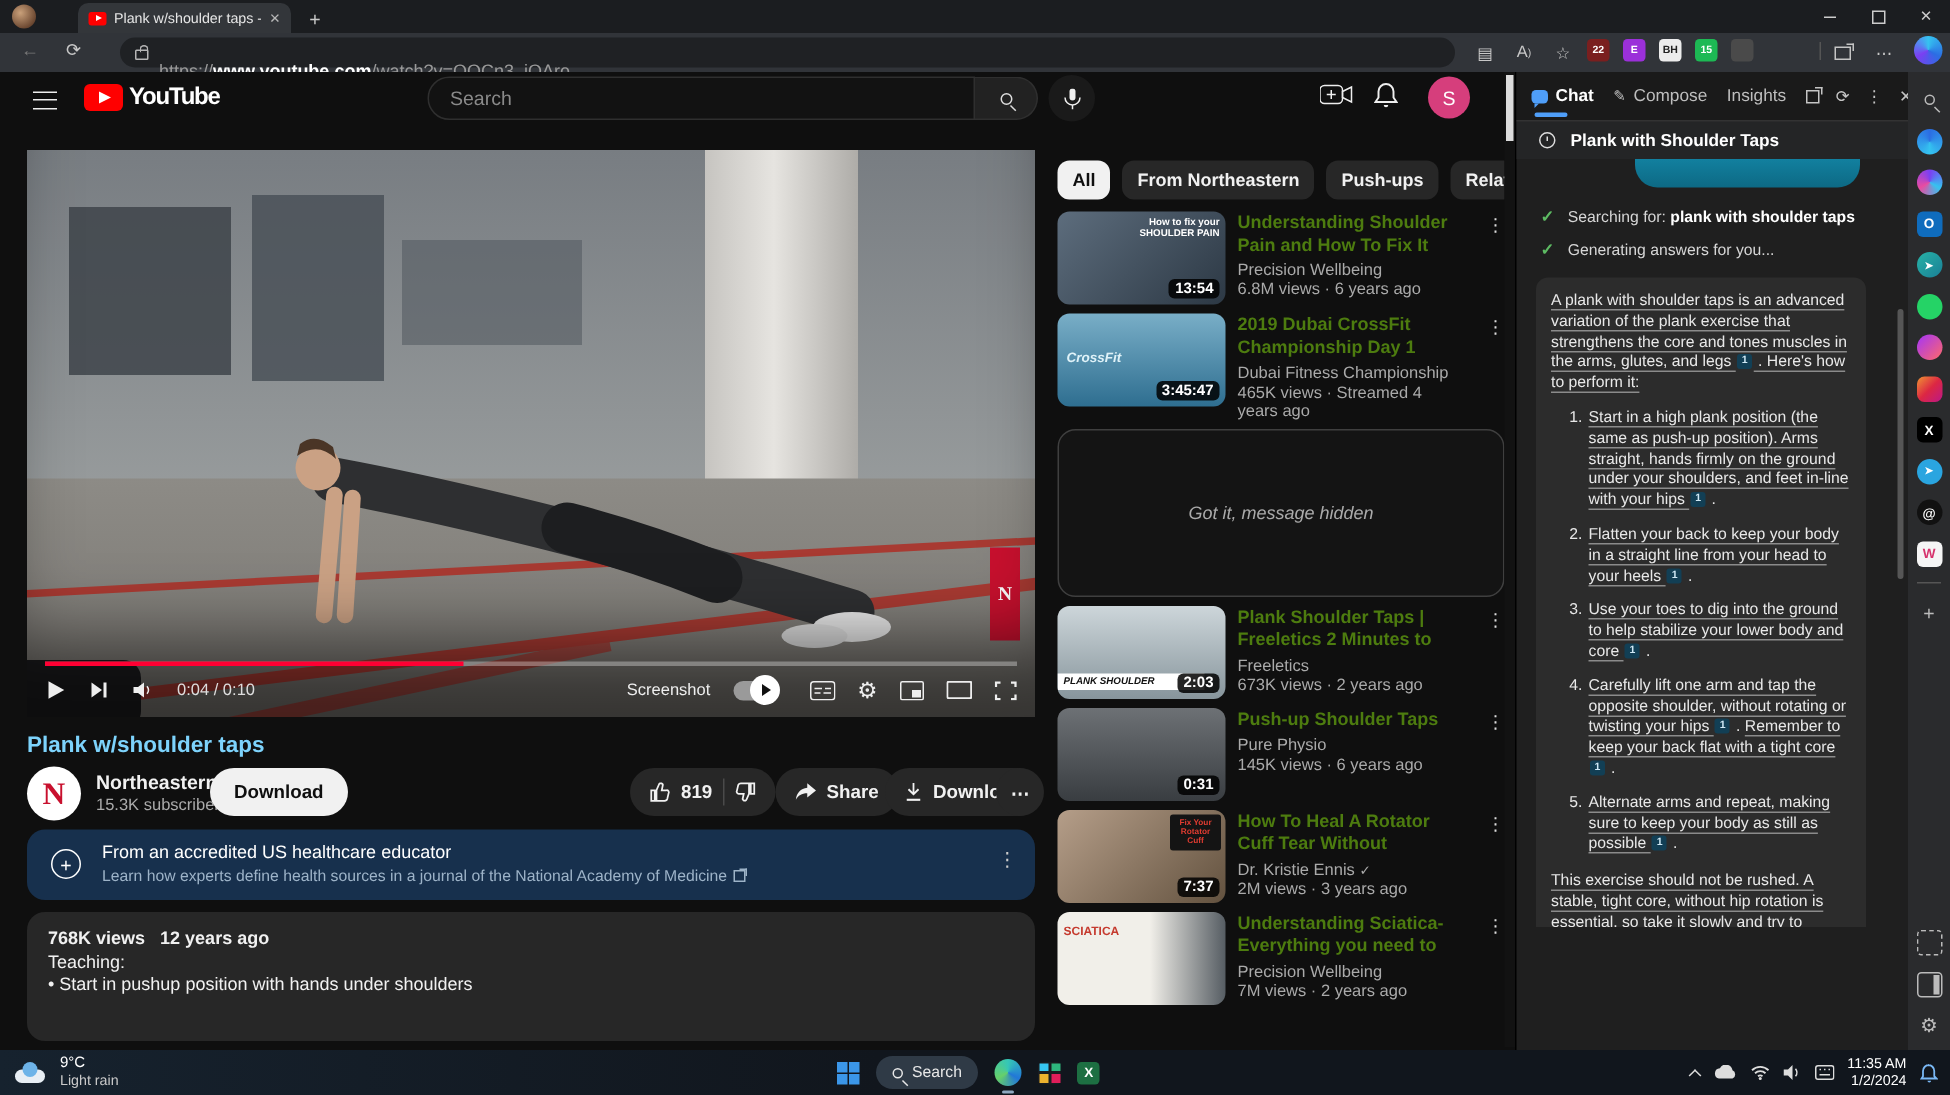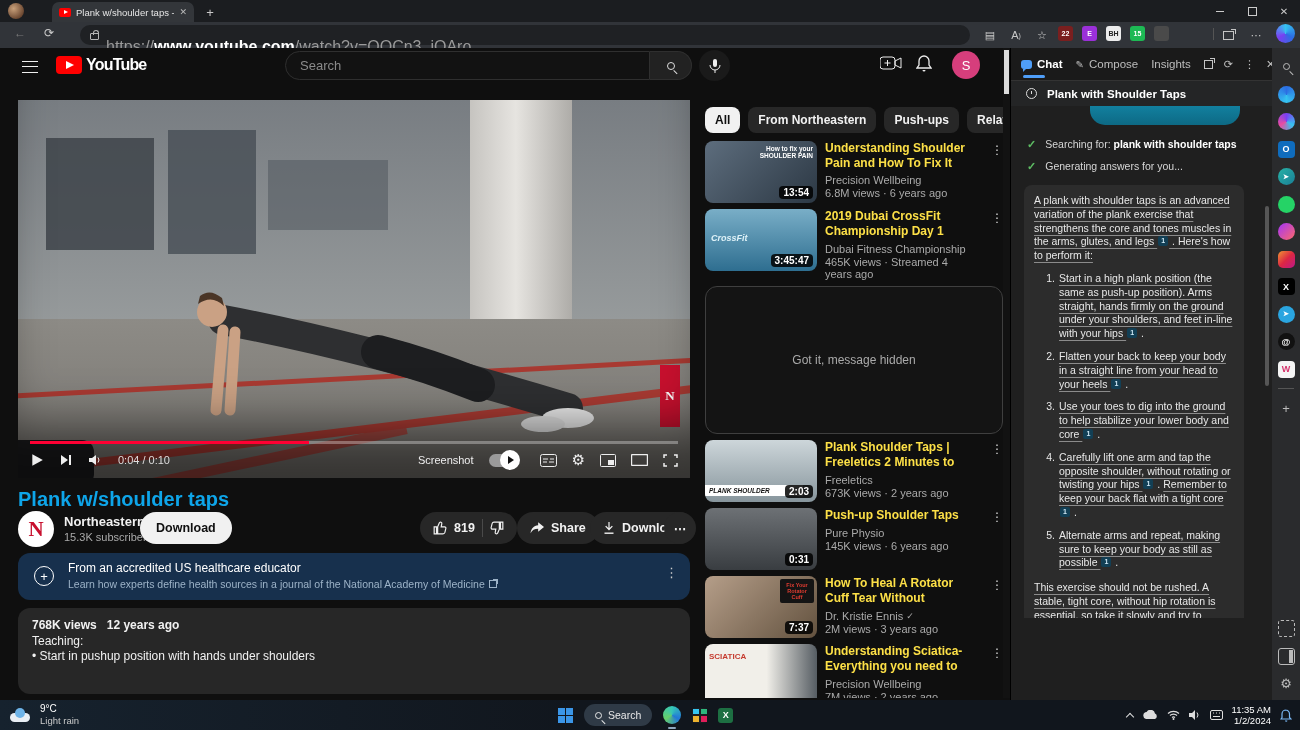--- a/index.html
+++ b/index.html
@@ -27,21 +27,21 @@
 
   .toolbar { position:absolute; left:0; top:22px; width:100%; height:26px; background:#313439; }
   .nav-ic { position:absolute; top:26px; font-size:12px; color:#c8c8c8; }
   .nav-back { left:14px; color:#7a7a7a; }
   .nav-ref { left:44px; }
   .urlbar { position:absolute; left:80px; top:25px; width:890px; height:20px; background:#1f2124;
     border-radius:10px; display:flex; align-items:center; gap:7px; padding:0 10px; }
   .lock { width:9px; height:7px; border:1px solid #b5b5b5; border-radius:1px; position:relative; margin-top:3px; }
   .lock::before { content:""; position:absolute; left:1.5px; top:-4px; width:4px; height:4px;
     border:1px solid #b5b5b5; border-bottom:none; border-radius:3px 3px 0 0; }
-  .url { font-size:16px; white-space:nowrap;margin-top:24px; }
+  .url { font-size:12px; white-space:nowrap;margin-top:24px; }
   .url .dim { color:#9a9a9a; } .url .host { color:#fff; font-weight:bold; }
   .tb-ic { position:absolute; top:25px; width:20px; height:20px; display:flex; align-items:center;
     justify-content:center; color:#c8c8c8; font-size:11px; }
   .ext-row { position:absolute; left:1058px; top:26px; display:flex; gap:9px; }
   .ext { width:15px; height:15px; border-radius:3px; font-size:7px; font-weight:bold;
     display:flex; align-items:center; justify-content:center; }
   .tb-sep { position:absolute; left:1213px; top:28px; width:1px; height:12px; background:#555; }
   .copilot-pfp { position:absolute; right:5px; top:24px; width:19px; height:19px; border-radius:50%;
     background:conic-gradient(#35c3f0,#2b6de3,#7b3ff2,#35c3f0); }
   .mag { display:inline-block; width:8px; height:8px; border:1.4px solid currentColor; border-radius:50%; position:relative; }
@@ -96,21 +96,21 @@
   .controls { position:absolute; left:12px; right:12px; bottom:3px; height:30px; display:flex; align-items:center; gap:15px; }
   .ctl { color:#eee; display:flex; align-items:center; }
   .time-txt { color:#ddd; font-size:11px; }
   .spacer { flex:1; }
   .shot-label { color:#eee; font-size:11px; }
   .shot-toggle { width:28px; height:13px; border-radius:7px; background:#9a9a9a; position:relative; margin-right:8px; }
   .knob { position:absolute; right:-3px; top:-3.5px; width:20px; height:20px; background:#fff; border-radius:50%; }
   .knob::after { content:""; position:absolute; left:8px; top:6px; border-left:6px solid #111;
     border-top:4px solid transparent; border-bottom:4px solid transparent; }
 
-  .vid-title { position:absolute; left:18px; top:440px; font-size:20px; font-weight:bold; color:#0ea5e9; }
+  .vid-title { position:absolute; left:18px; top:440px; font-size:15px; font-weight:bold; color:#7dd3fc; }
   .ch-avatar { position:absolute; left:18px; top:463px; width:36px; height:36px; border-radius:50%; background:#fff;
     color:#c8102e; font-family:"Liberation Serif",serif; font-size:21px; font-weight:bold;
     display:flex; align-items:center; justify-content:center; }
   .ch-name { position:absolute; left:64px; top:466px; color:#f1f1f1; font-size:13px; font-weight:bold; }
   .ch-subs { position:absolute; left:64px; top:483px; color:#aaa; font-size:11px; }
   .subscribe { position:absolute; left:140px; top:464px; height:32px; padding:0 16px; border-radius:16px;
     background:#f1f1f1; color:#0f0f0f; font-size:12.5px; font-weight:bold; display:flex; align-items:center; }
   .pill { position:absolute; top:464px; height:32px; border-radius:16px; background:#272727; color:#f1f1f1;
     font-size:12.5px; font-weight:bold; display:flex; align-items:center; gap:7px; padding:0 13px; }
   .like-pill { left:420px; }
@@ -153,27 +153,27 @@
   .v2 { background:linear-gradient(180deg,#cdd6da,#87959c); }
   .v2 .thumb-text { left:0; right:14px; bottom:6px; background:#fff; color:#111; font-size:6.5px;
     font-style:italic; padding:2px 4px; }
   .v3 { background:linear-gradient(180deg,#6d7175,#393d41); }
   .v4 { background:linear-gradient(135deg,#b59e89,#63523f); }
   .v4 .thumb-text { right:3px; top:3px; width:34px; background:#141414; color:#e03c31; font-size:5.5px;
     text-align:center; padding:3px 1px; border-radius:2px; }
   .v5 { background:linear-gradient(90deg,#f1efe9 55%,#565d63); }
   .v5 .thumb-text { left:4px; top:8px; color:#c53a2e; font-size:8px; }
   .rel-info { width:148px; }
-  .rel-title { color:#fde047; font-size:12px; font-weight:bold; line-height:14.5px; max-height:30px; overflow:hidden; }
+  .rel-title { color:#4d7c0f; font-size:12px; font-weight:bold; line-height:14.5px; max-height:30px; overflow:hidden; }
   .rel-channel { color:#aaa; font-size:11px; margin-top:4px; display:flex; align-items:center; gap:3px; }
   .verified { font-size:9px; color:#aaa; }
   .rel-meta { color:#aaa; font-size:11px; margin-top:1px; }
   .rel-dots { position:absolute; right:0; top:2px; color:#ddd; font-size:12px; }
-  .hidden-box { height:148px; border:1px solid #3f3f3f; border-radius:12px; background:#141414; margin-bottom:6px;
-    display:flex; align-items:center; justify-content:center; color:#aaa; font-size:12px; }
+  .hidden-box { height:112px; border:1px solid #3f3f3f; border-radius:12px; background:#141414; margin-bottom:6px;
+    display:flex; align-items:center; justify-content:center; color:#aaa; font-size:12px;font-style:italic; }
 
   .yt-scrollbar { position:absolute; left:1003px; top:48px; width:7px; height:650px; background:#121212; }
   .yt-thumb { margin:2px auto 0; width:5px; height:44px; background:#dcdcdc; }
 
   
   .cop { position:absolute; left:1010px; top:48px; width:262px; height:652px; background:#1f1f1f; border-left:1px solid #000; }
   .cop-header { height:32px; background:#1a1a1a; display:flex; align-items:center; gap:13px; padding:0 10px; }
   .ctab { display:flex; align-items:center; gap:5px; font-size:11.5px; color:#bdbdbd; position:relative; height:32px; }
   .ctab.active { color:#fff; font-weight:bold; }
   .ctab.active::after { content:""; position:absolute; left:2px; bottom:2px; width:22px; height:3px;

